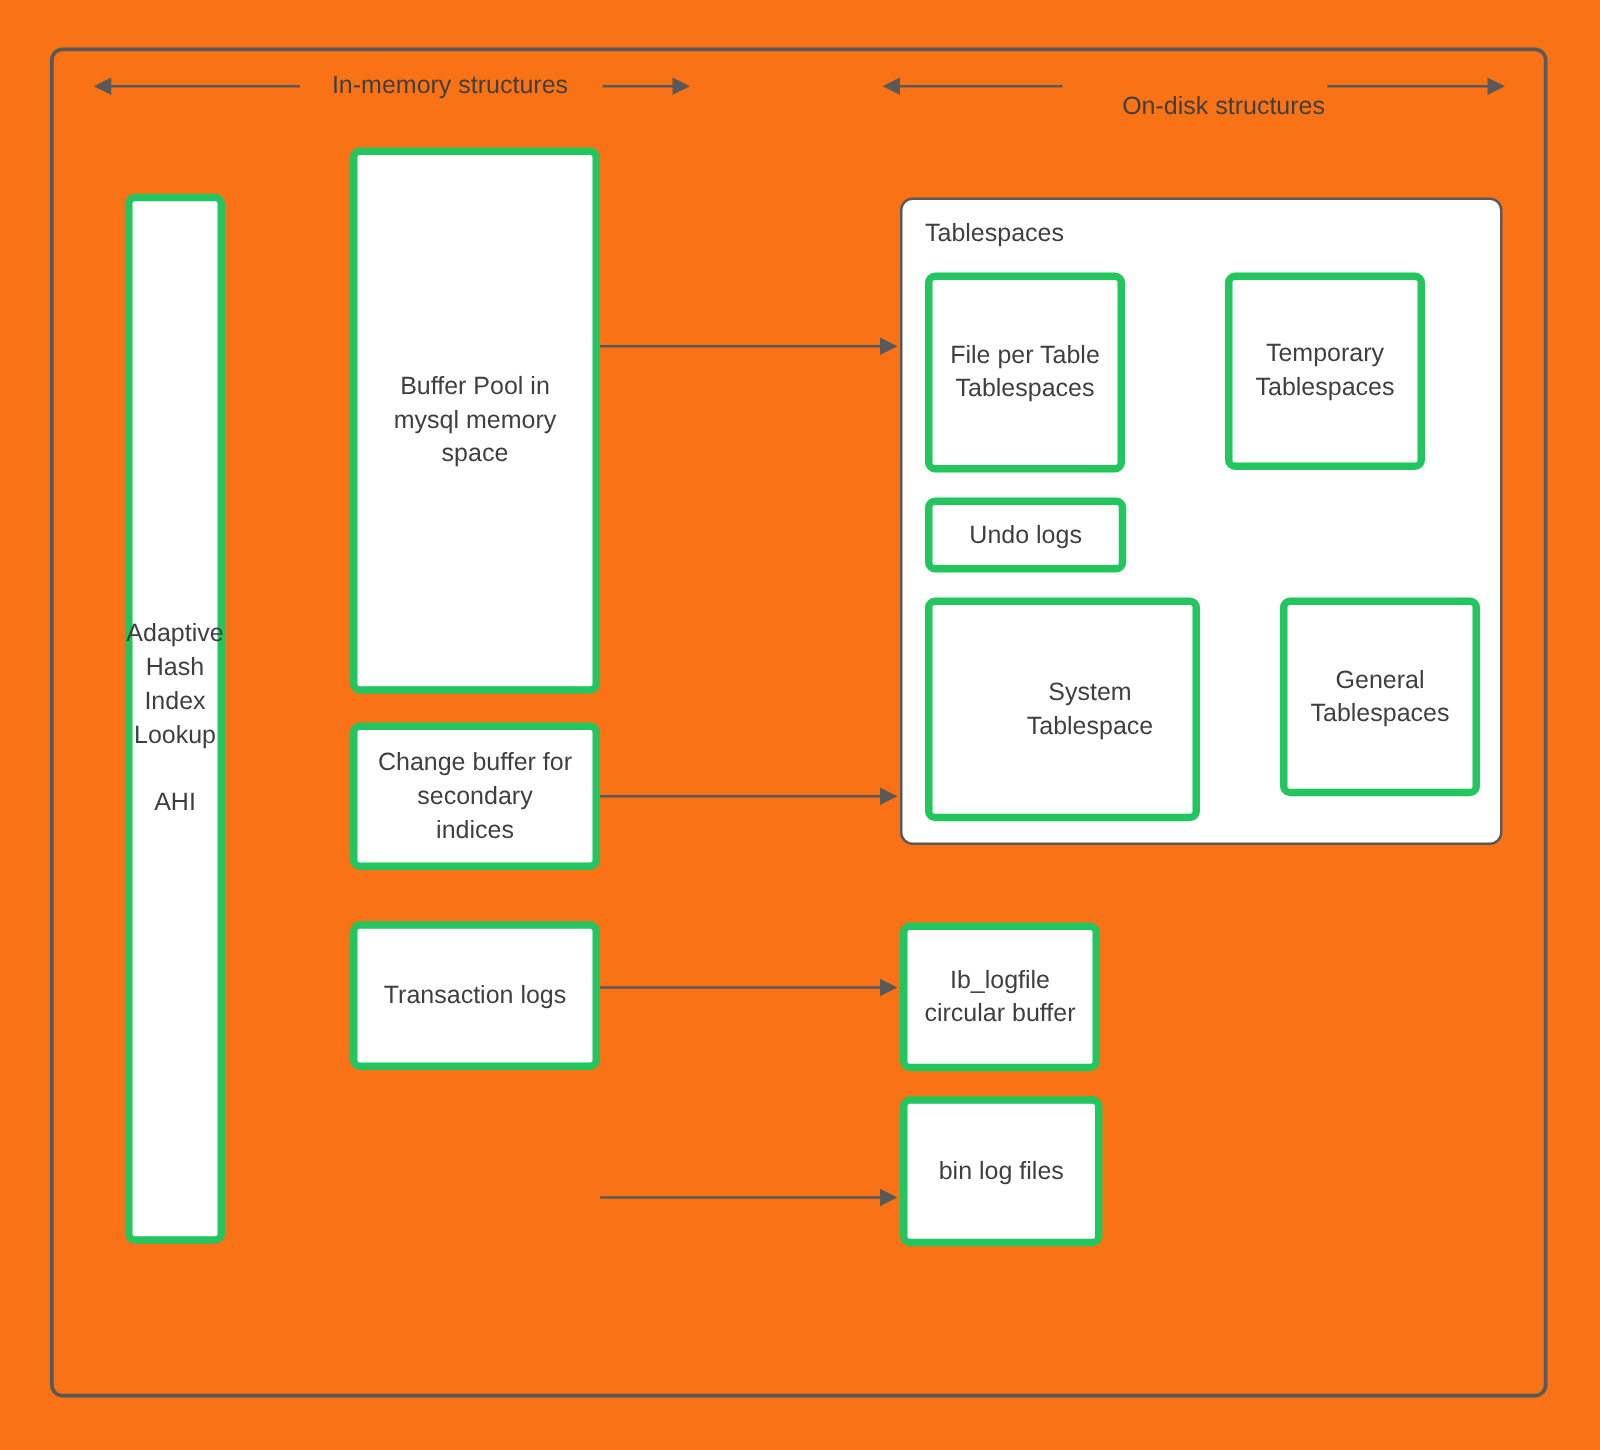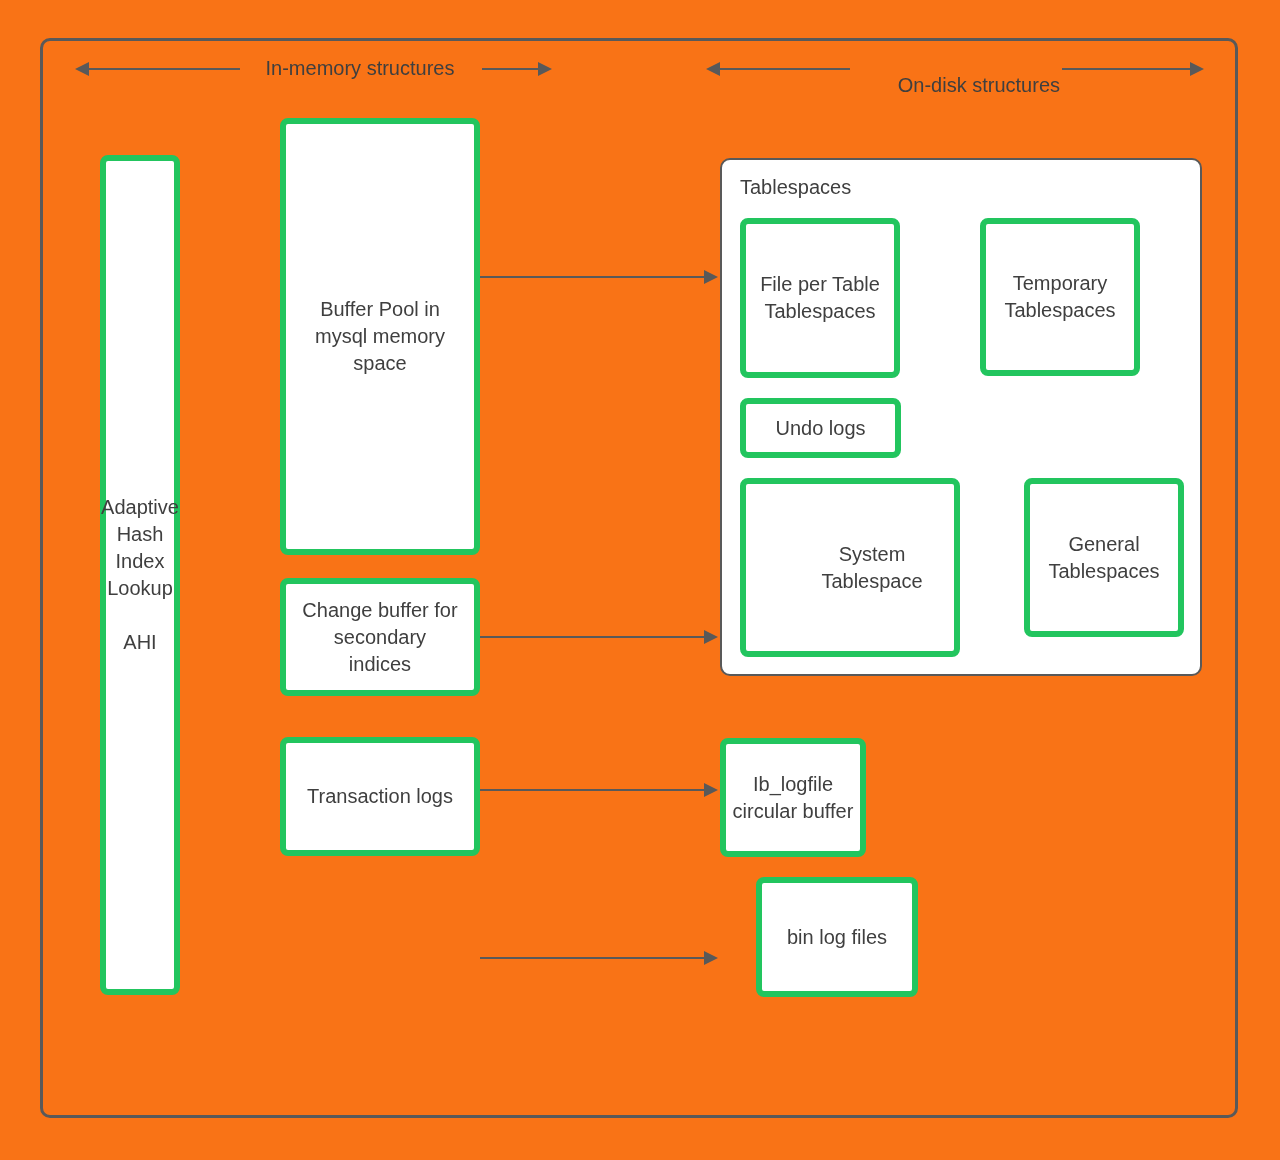--- a/index.html
+++ b/index.html
@@ -79,22 +79,22 @@
   .n-chgbuf     { left: 280px; top: 578px; width: 200px; height: 118px; }
   .n-txlogs     { left: 280px; top: 737px; width: 200px; height: 119px; }
   .n-replogs    { left: 280px; top: 898px; width: 200px; height: 120px; }
   .n-oscache    { left: 578px; top: 58px;  width: 83px;  height: 997px; }
   .n-tablespaces{ left: 720px; top: 158px; width: 482px; height: 518px; }
   .n-fpt        { left: 740px; top: 218px; width: 160px; height: 160px; }
   .n-temp       { left: 980px; top: 218px; width: 160px; height: 158px; }
   .n-undo       { left: 740px; top: 398px; width: 161px; height: 60px;  }
   .n-system     { left: 740px; top: 478px; width: 220px; height: 179px; padding-left: 44px; }
   .n-general    { left: 1000px;top: 478px; width: 160px; height: 159px; margin-left: 24px; }
-  .n-iblog      { left: 720px; top: 738px; width: 146px; height: 119px; }
-  .n-binlog     { left: 756px; top: 877px; width: 162px; height: 120px; }
+  .n-iblog      { left: 720px; top: 738px; width: 160px; height: 119px; }
+  .n-binlog     { left: 720px; top: 877px; width: 162px; height: 120px; }
   .tablespaces-label {
     position: absolute;
     left: 18px; top: 16px;
     font-size: 20px;
   }
   .inner-narrow { width: 96px; }
   .inner-oscache { width: 120px; }
   
   .hdr-inmem { left: 250px; top: 57px; width: 220px; }
   .hdr-ondisk{ left: 860px; top: 74px; width: 200px; text-align: right; }

